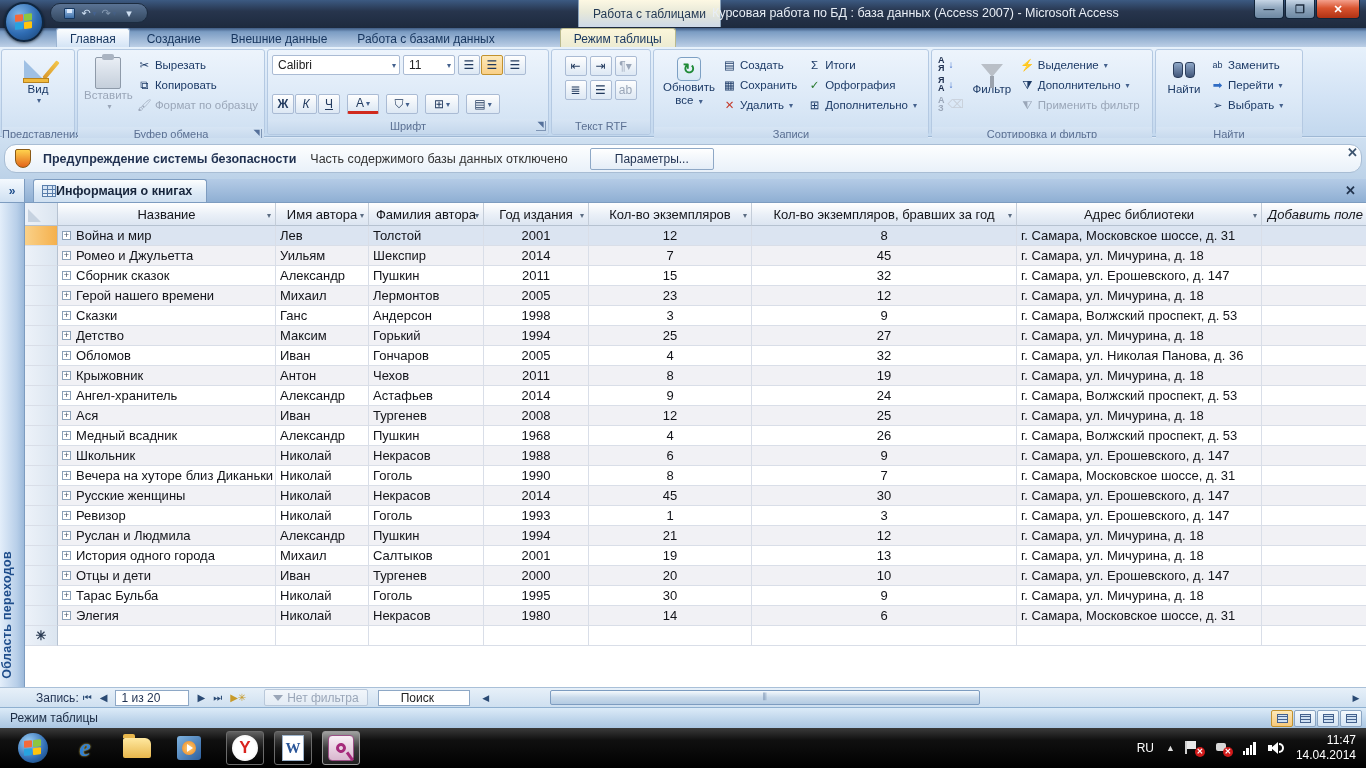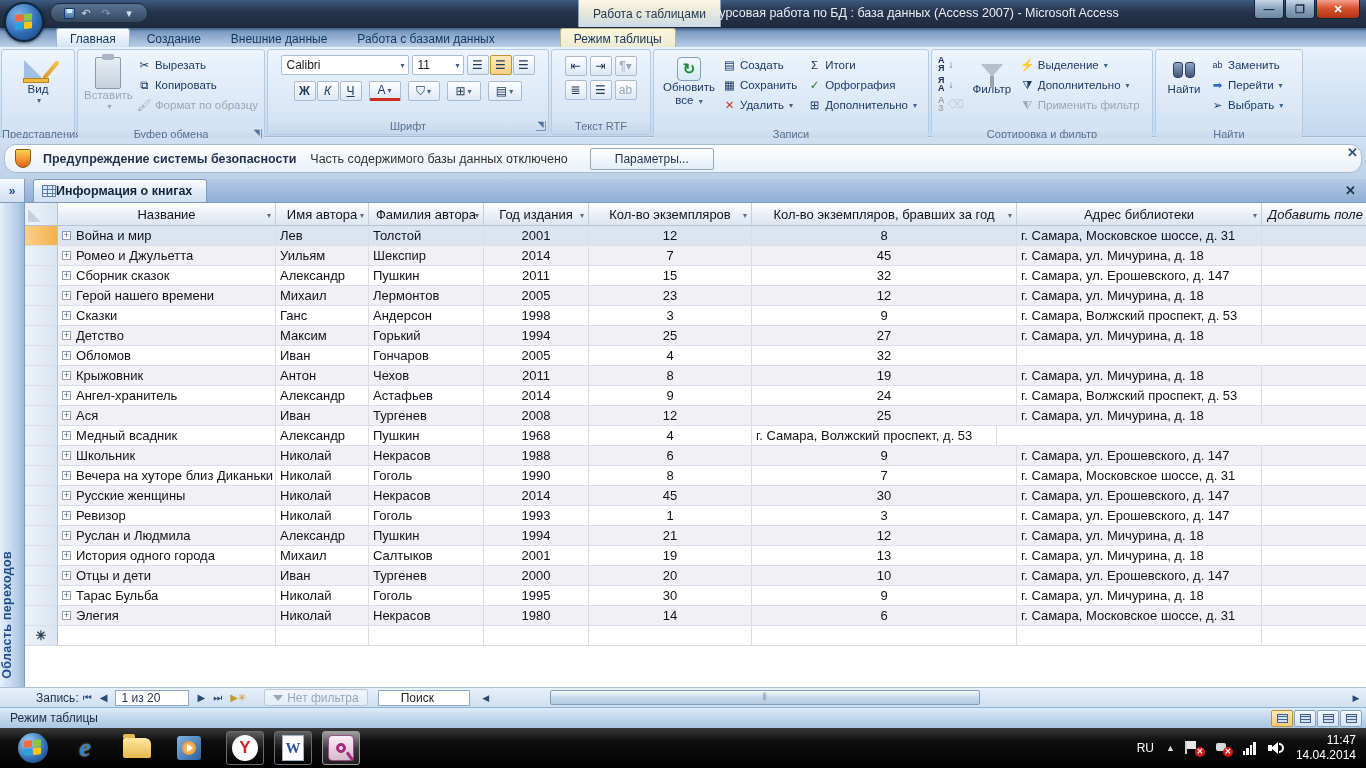--- a/index.html
+++ b/index.html
@@ -270,21 +270,21 @@
         <div class="smallrow gray">
             <span class="ic">🖌</span>
             <span>Формат по образцу</span>
           </div>
       </div>
     </div>
     <div class="glabel"><span>Буфер обмена</span><span class="launcher">◥</span></div>
   </div>
 
   <div class="rgroup" style="width:282px;">
-    <div class="gbody" style="flex-direction:column; gap:6px; padding-top:5px;align-items:center;">
+    <div class="gbody" style="flex-direction:column; gap:19px; padding-top:5px;">
       <div style="display:flex;">
         <div class="combo" style="width:128px;">
             <span>Calibri</span>
             <span class="dd">▾</span>
           </div>
         <div class="combo" style="width:52px;">
             <span>11</span>
             <span class="dd">▾</span>
           </div>
         <div class="tbtn">☰</div>
@@ -607,20 +607,21 @@
     <div class="cell c0"></div>
     <div class="cell c1">
               <span class="expand">+</span>
               <span>Обломов</span>
             </div>
     <div class="cell c2">Иван</div>
     <div class="cell c3">Гончаров</div>
     <div class="cell c4 center">2005</div>
     <div class="cell c5 center">4</div>
     <div class="cell c6 center">32</div>
+    <div class="cell c7">г. Самара, ул. Николая Панова, д. 36</div>
     <div class="cell c8"></div>
   </div>
           <div class="trow alt">
     <div class="cell c0"></div>
     <div class="cell c1">
               <span class="expand">+</span>
               <span>Крыжовник</span>
             </div>
     <div class="cell c2">Антон</div>
     <div class="cell c3">Чехов</div>
@@ -661,20 +662,21 @@
           <div class="trow">
     <div class="cell c0"></div>
     <div class="cell c1">
               <span class="expand">+</span>
               <span>Медный всадник</span>
             </div>
     <div class="cell c2">Александр</div>
     <div class="cell c3">Пушкин</div>
     <div class="cell c4 center">1968</div>
     <div class="cell c5 center">4</div>
+    <div class="cell c6 center">26</div>
     <div class="cell c7">г. Самара, Волжский проспект, д. 53</div>
     <div class="cell c8"></div>
   </div>
           <div class="trow alt">
     <div class="cell c0"></div>
     <div class="cell c1">
               <span class="expand">+</span>
               <span>Школьник</span>
             </div>
     <div class="cell c2">Николай</div>

